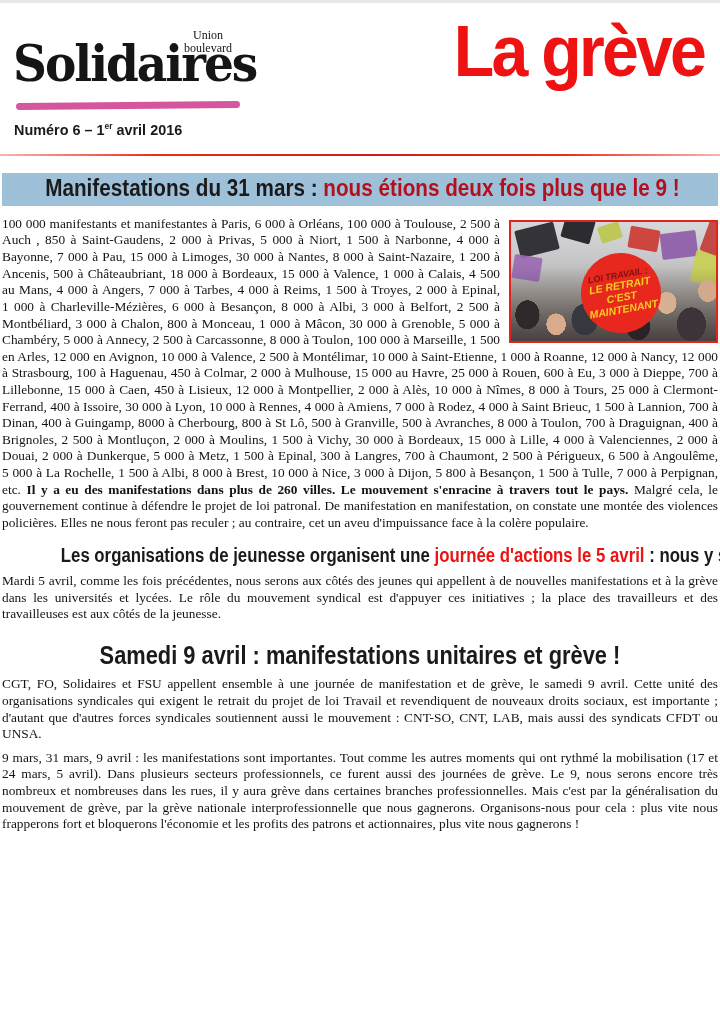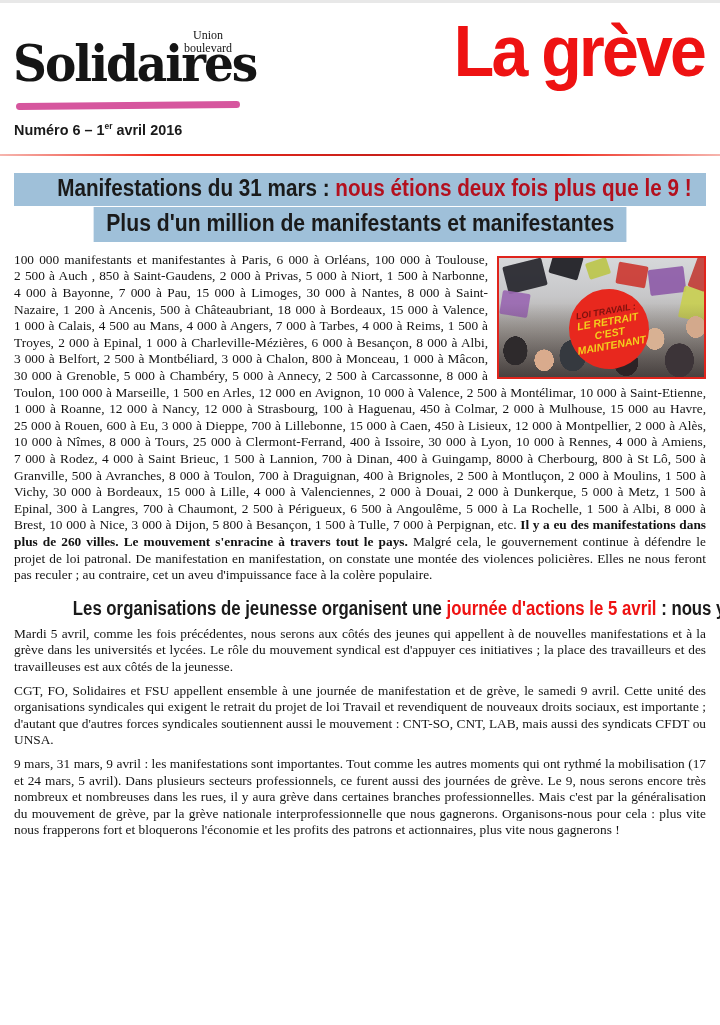--- a/index.html
+++ b/index.html
@@ -55,21 +55,21 @@
   }
   .issue sup{font-size:9px;}
   .subtitle{
     font-family:"Liberation Serif",serif;font-weight:bold;font-size:13.5px;white-space:nowrap;
   }
   .header-rule{
     position:absolute;left:0;right:0;top:151px;height:2px;
     background:linear-gradient(90deg,#f6b6af 0%,#ee2a1c 22%,#c8201a 52%,#ee2a1c 78%,#f6b6af 100%);
   }
   
-  .content{padding:0 14px;}
+  .content{padding:0 2px;}
   .condensed{display:inline-block;transform:scaleX(0.88);white-space:nowrap;
     font-family:"Liberation Sans","DejaVu Sans",sans-serif;font-weight:bold;}
   .band1{
     margin-top:18px;background:var(--highlight_blue,#9fc0d9);
     text-align:center;padding:3px 0 4px;line-height:1.1;
   }
   .band1 .condensed{font-size:23.5px;}
   .band2-wrap{text-align:center;margin-top:1px;line-height:1;}
   .band2{
     display:inline-block;background:var(--highlight_blue,#9fc0d9);
@@ -154,23 +154,20 @@
       <div class="issue"><span>Numéro 6 – 1</span><sup>er</sup><span> avril 2016</span></div>
     </div>
     <div class="header-rule"></div>
   </div>
 
   <div class="content">
 
     <div class="band1">
       <span class="condensed"><span>Manifestations du 31 mars : </span><span class="red-part">nous étions deux fois plus que le 9 !</span></span>
     </div>
-    <div class="band2-wrap">
-      <span class="band2">Plus d'un million de manifestants et manifestantes</span>
-    </div>
 
     <div class="para lead-paragraph">
       <div class="photo">
         <div class="flag f-black-a"></div>
         <div class="flag f-black-b"></div>
         <div class="flag f-green-a"></div>
         <div class="flag f-red-a"></div>
         <div class="flag f-purple-a"></div>
         <div class="flag f-green-b"></div>
         <div class="flag f-purple-b"></div>
@@ -184,20 +181,23 @@
         </div>
       </div>
       <span>100&nbsp;000 manifestants et manifestantes à Paris, 6&nbsp;000 à Orléans, 100&nbsp;000 à Toulouse, 2&nbsp;500 à Auch , 850 à Saint-Gaudens, 2&nbsp;000 à Privas, 5&nbsp;000 à Niort, 1&nbsp;500 à Narbonne, 4&nbsp;000 à Bayonne, 7&nbsp;000 à Pau, 15&nbsp;000 à Limoges, 30&nbsp;000 à Nantes, 8&nbsp;000 à Saint-Nazaire, 1&nbsp;200 à Ancenis, 500 à Châteaubriant, 18&nbsp;000 à Bordeaux, 15&nbsp;000 à Valence, 1&nbsp;000 à Calais, 4&nbsp;500 au Mans, 4&nbsp;000 à Angers, 7&nbsp;000 à Tarbes, 4&nbsp;000 à Reims, 1&nbsp;500 à Troyes, 2&nbsp;000 à Epinal, 1&nbsp;000 à Charleville-Mézières, 6&nbsp;000 à Besançon, 8&nbsp;000 à Albi, 3&nbsp;000 à Belfort, 2&nbsp;500 à Montbéliard, 3&nbsp;000 à Chalon, 800 à Monceau, 1&nbsp;000 à Mâcon, 30&nbsp;000 à Grenoble, 5&nbsp;000 à Chambéry, 5&nbsp;000 à Annecy, 2&nbsp;500 à Carcassonne, 8&nbsp;000 à Toulon, 100&nbsp;000 à Marseille, 1&nbsp;500 en Arles, 12&nbsp;000 en Avignon, 10&nbsp;000 à Valence, 2&nbsp;500 à Montélimar, 10&nbsp;000 à Saint-Etienne, 1&nbsp;000 à Roanne, 12&nbsp;000 à Nancy, 12&nbsp;000 à Strasbourg, 100 à Haguenau, 450 à Colmar, 2&nbsp;000 à Mulhouse, 15&nbsp;000 au Havre, 25&nbsp;000 à Rouen, 600 à Eu, 3&nbsp;000 à Dieppe, 700 à Lillebonne, 15&nbsp;000 à Caen, 450 à Lisieux, 12&nbsp;000 à Montpellier, 2&nbsp;000 à Alès, 10&nbsp;000 à Nîmes, 8&nbsp;000 à Tours, 25&nbsp;000 à Clermont-Ferrand, 400 à Issoire, 30&nbsp;000 à Lyon, 10&nbsp;000 à Rennes, 4&nbsp;000 à Amiens, 7&nbsp;000 à Rodez, 4&nbsp;000 à Saint Brieuc, 1&nbsp;500 à Lannion, 700 à Dinan, 400 à Guingamp, 8000 à Cherbourg, 800 à St Lô, 500 à Granville, 500 à Avranches, 8&nbsp;000 à Toulon, 700 à Draguignan, 400 à Brignoles, 2&nbsp;500 à Montluçon, 2&nbsp;000 à Moulins, 1&nbsp;500 à Vichy, 30&nbsp;000 à Bordeaux, 15&nbsp;000 à Lille, 4&nbsp;000 à Valenciennes, 2&nbsp;000 à Douai, 2&nbsp;000 à Dunkerque, 5&nbsp;000 à Metz, 1&nbsp;500 à Epinal, 300 à Langres, 700 à Chaumont, 2&nbsp;500 à Périgueux, 6&nbsp;500 à Angoulême, 5&nbsp;000 à La Rochelle, 1&nbsp;500 à Albi, 8&nbsp;000 à Brest, 10&nbsp;000 à Nice, 3&nbsp;000 à Dijon, 5&nbsp;800 à Besançon, 1&nbsp;500 à Tulle, 7&nbsp;000 à Perpignan, etc. </span><b class="inline-bold">Il y a eu des manifestations dans plus de 260 villes. Le mouvement s'enracine à travers tout le pays.</b><span> Malgré cela, le gouvernement continue à défendre le projet de loi patronal. De manifestation en manifestation, on constate une montée des violences policières. Elles ne nous feront pas reculer ; au contraire, cet un aveu d'impuissance face à la colère populaire.</span>
     </div>
 
     <div class="sec-heading h-jeunesse">
       <span class="condensed"><span>Les organisations de jeunesse organisent une </span><span class="bright-red">journée d'actions le 5 avril</span><span> : nous y serons !</span></span>
     </div>
     <div class="para after-heading">Mardi 5 avril, comme les fois précédentes, nous serons aux côtés des jeunes qui appellent à de nouvelles manifestations et à la grève dans les universités et lycées. Le rôle du mouvement syndical est d'appuyer ces initiatives ; la place des travailleurs et des travailleuses est aux côtés de la jeunesse.</div>
 
+    <div class="sec-heading h-samedi">
+      <span class="condensed">Samedi 9 avril : manifestations unitaires et grève !</span>
+    </div>
     <div class="para after-heading">CGT, FO, Solidaires et FSU appellent ensemble à une journée de manifestation et de grève, le samedi 9 avril. Cette unité des organisations syndicales qui exigent le retrait du projet de loi Travail et revendiquent de nouveaux droits sociaux, est importante ; d'autant que d'autres forces syndicales soutiennent aussi le mouvement : CNT-SO, CNT, LAB, mais aussi des syndicats CFDT ou UNSA.</div>
 
     <div class="para after-heading">9 mars, 31 mars, 9 avril : les manifestations sont importantes. Tout comme les autres moments qui ont rythmé la mobilisation (17 et 24 mars, 5 avril). Dans plusieurs secteurs professionnels, ce furent aussi des journées de grève. Le 9, nous serons encore très nombreux et nombreuses dans les rues, il y aura grève dans certaines branches professionnelles. Mais c'est par la généralisation du mouvement de grève, par la grève nationale interprofessionnelle que nous gagnerons. Organisons-nous pour cela : plus vite nous frapperons fort et bloquerons l'économie et les profits des patrons et actionnaires, plus vite nous gagnerons !</div>
 
   </div>
 
 
 </div>
 
 </body></html>

